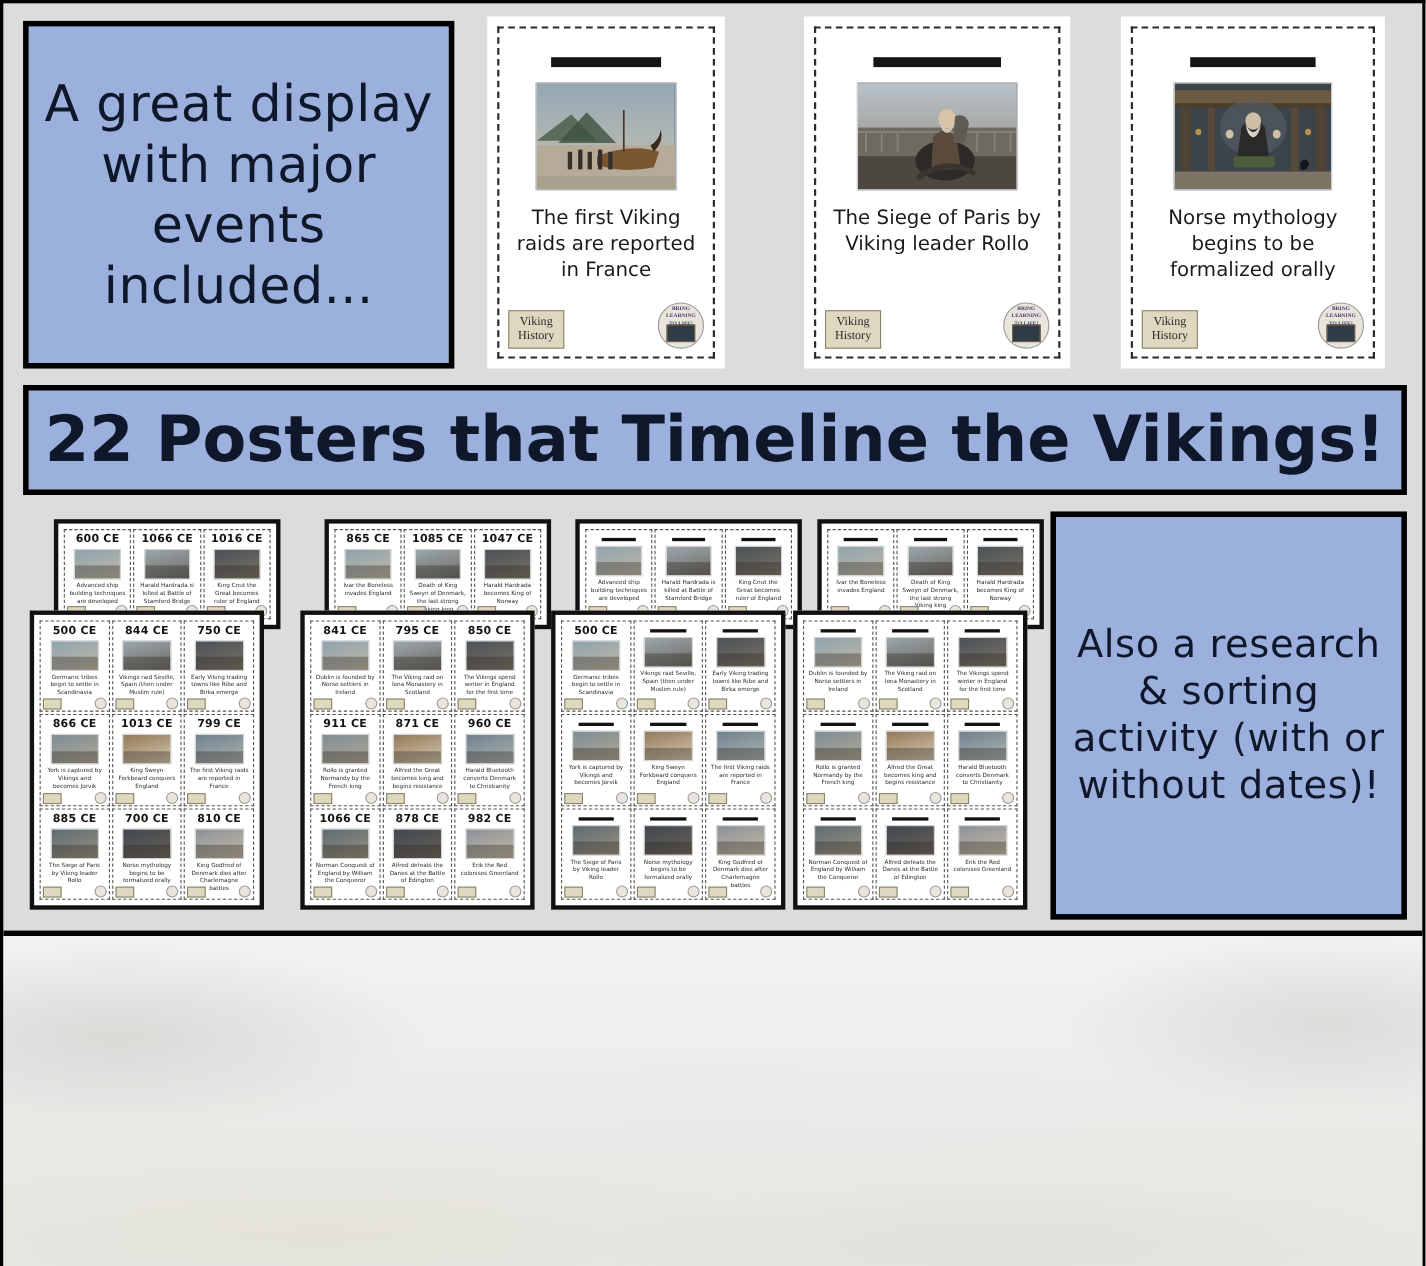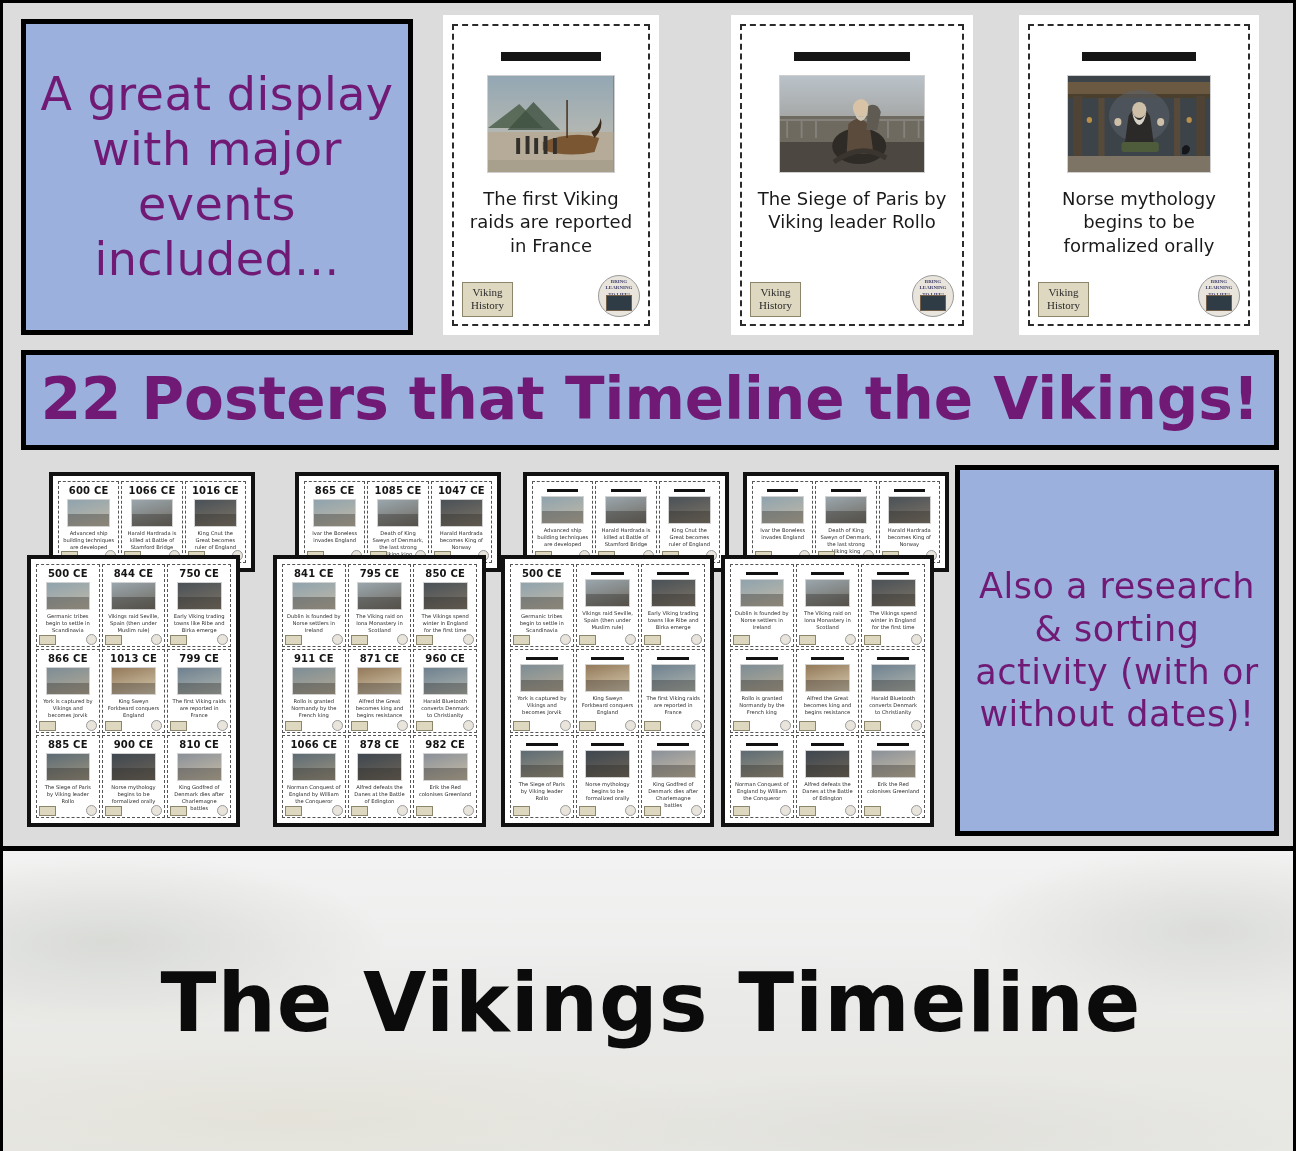--- a/index.html
+++ b/index.html
@@ -5,21 +5,21 @@
   html,body{margin:0;padding:0;background:#d8d8d8;}
   body{font-family:"DejaVu Sans", sans-serif;}
 
   .page{position:relative;width:1296px;height:1151px;background:#dcdcdc;overflow:hidden;
         border-top:3px solid #000;border-left:3px solid #000;border-right:3px solid #000;
         box-sizing:border-box;}
 
   
   .blue-panel{background:#9cb0dd;border:5px solid #000;box-sizing:border-box;
               display:flex;align-items:center;justify-content:center;text-align:center;}
-  .blue-panel .txt{color:#701a75;font-family:"DejaVu Sans", sans-serif;
+  .blue-panel .txt{color:#0f172a;font-family:"DejaVu Sans", sans-serif;
                    font-weight:400;line-height:1.16;letter-spacing:.5px;}
 
   
   #callout-top-left{position:absolute;left:18px;top:16px;width:392px;height:316px;}
   #callout-top-left .txt{font-size:46px;line-height:1.2;padding:0 12px;}
 
   
   .poster{position:absolute;top:12px;background:#ffffff;box-sizing:border-box;padding:9px;}
   .poster .inner{width:100%;height:100%;border:2px dashed #2b2b2b;box-sizing:border-box;
                  display:flex;flex-direction:column;align-items:center;
@@ -361,21 +361,21 @@
             <div class="mthumb" style="background: linear-gradient(165deg, rgb(93, 107, 116), rgb(156, 148, 127));">
               <div style="position: absolute; left: 0px; right: 0px; bottom: 0px; height: 45%; background: rgba(40, 38, 34, 0.35);"></div>
             </div>
             <div class="mcap">The Siege of Paris by Viking leader Rollo</div>
             <div class="mbadges">
               <div class="mtag"></div>
               <div class="mlogo"></div>
             </div>
           </div>
           <div class="mini">
-            <div class="date">900 CE</div>
+            <div class="date">700 CE</div>
             <div class="mthumb" style="background: linear-gradient(165deg, rgb(63, 71, 80), rgb(108, 100, 87));">
               <div style="position: absolute; left: 0px; right: 0px; bottom: 0px; height: 45%; background: rgba(40, 38, 34, 0.35);"></div>
             </div>
             <div class="mcap">Norse mythology begins to be formalized orally</div>
             <div class="mbadges">
               <div class="mtag"></div>
               <div class="mlogo"></div>
             </div>
           </div>
           <div class="mini">
@@ -808,17 +808,16 @@
   </div>
 
   <div class="blue-panel" id="callout-right">
     <div class="txt">Also a research &amp; sorting activity (with or without dates)!</div>
   </div>
 
   <div id="hero">
     <div class="bg"></div>
     <div class="veil"></div>
     <div class="titles">
-      <div class="t1">The Vikings Timeline</div>
     </div>
   </div>
 
 </div>
 
 </body></html>

